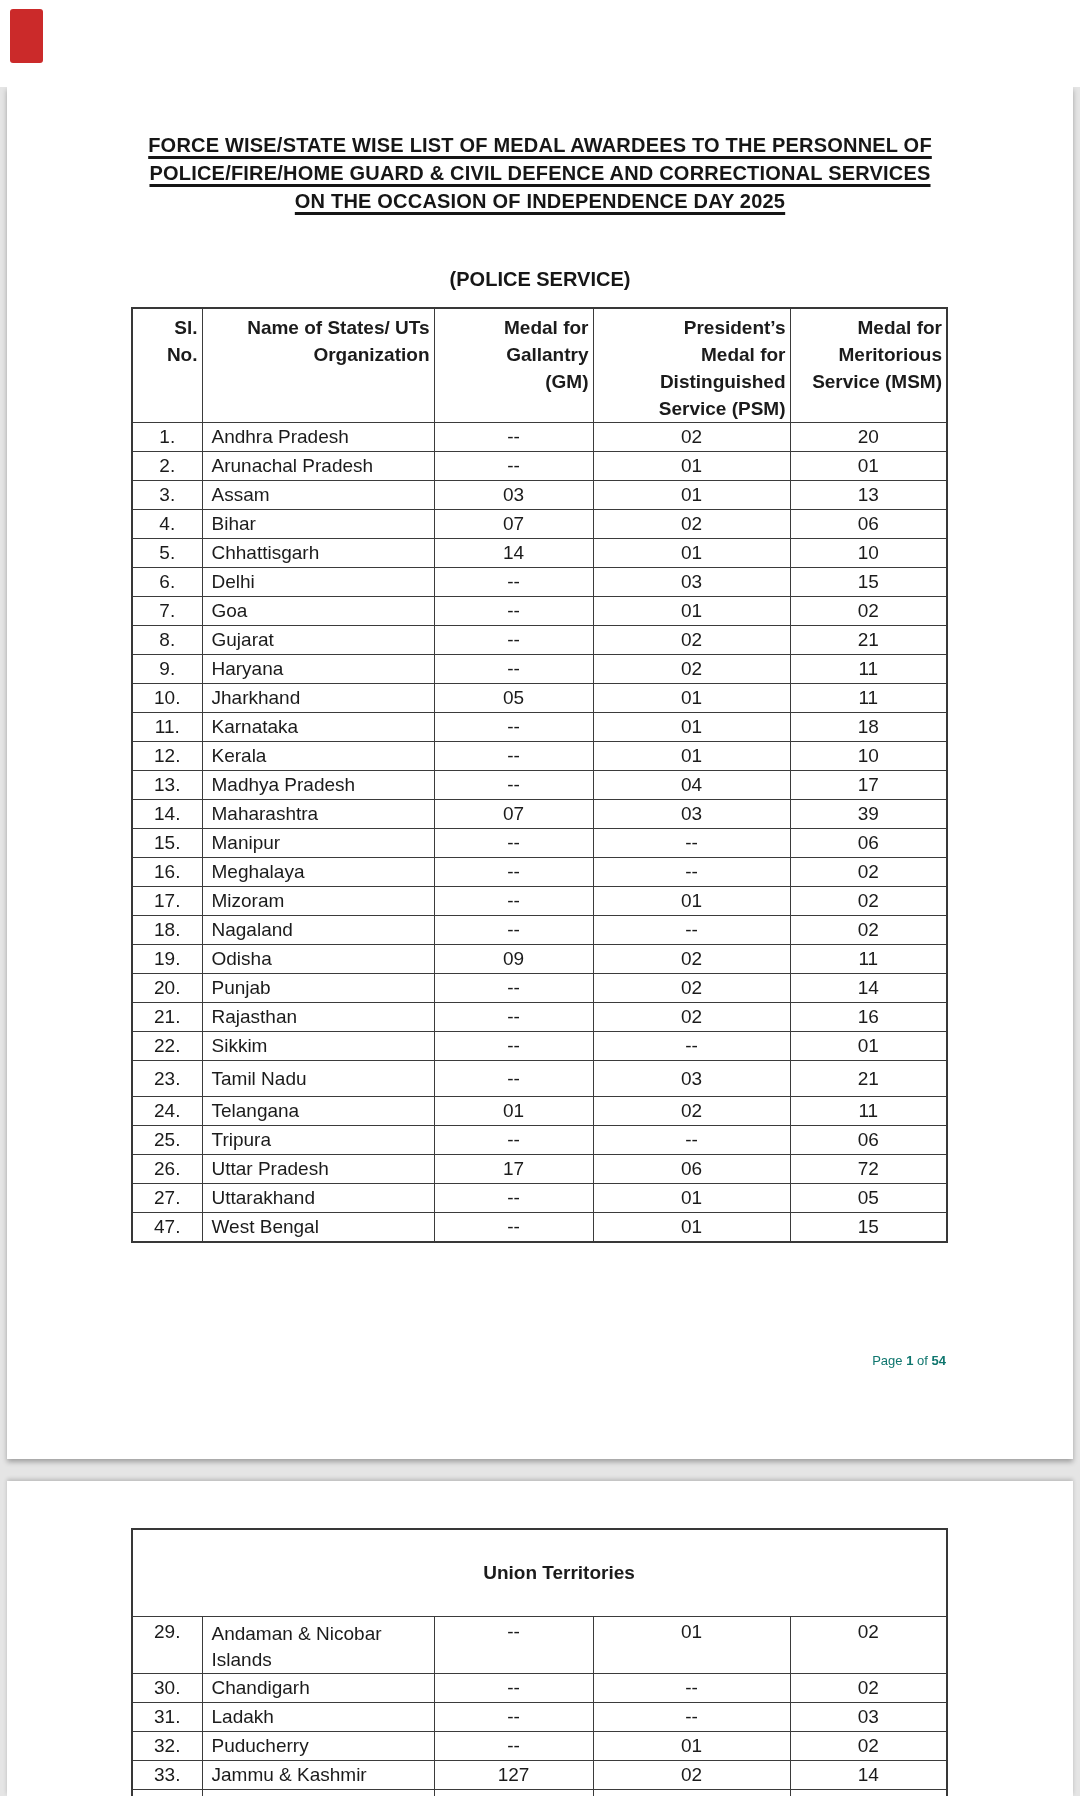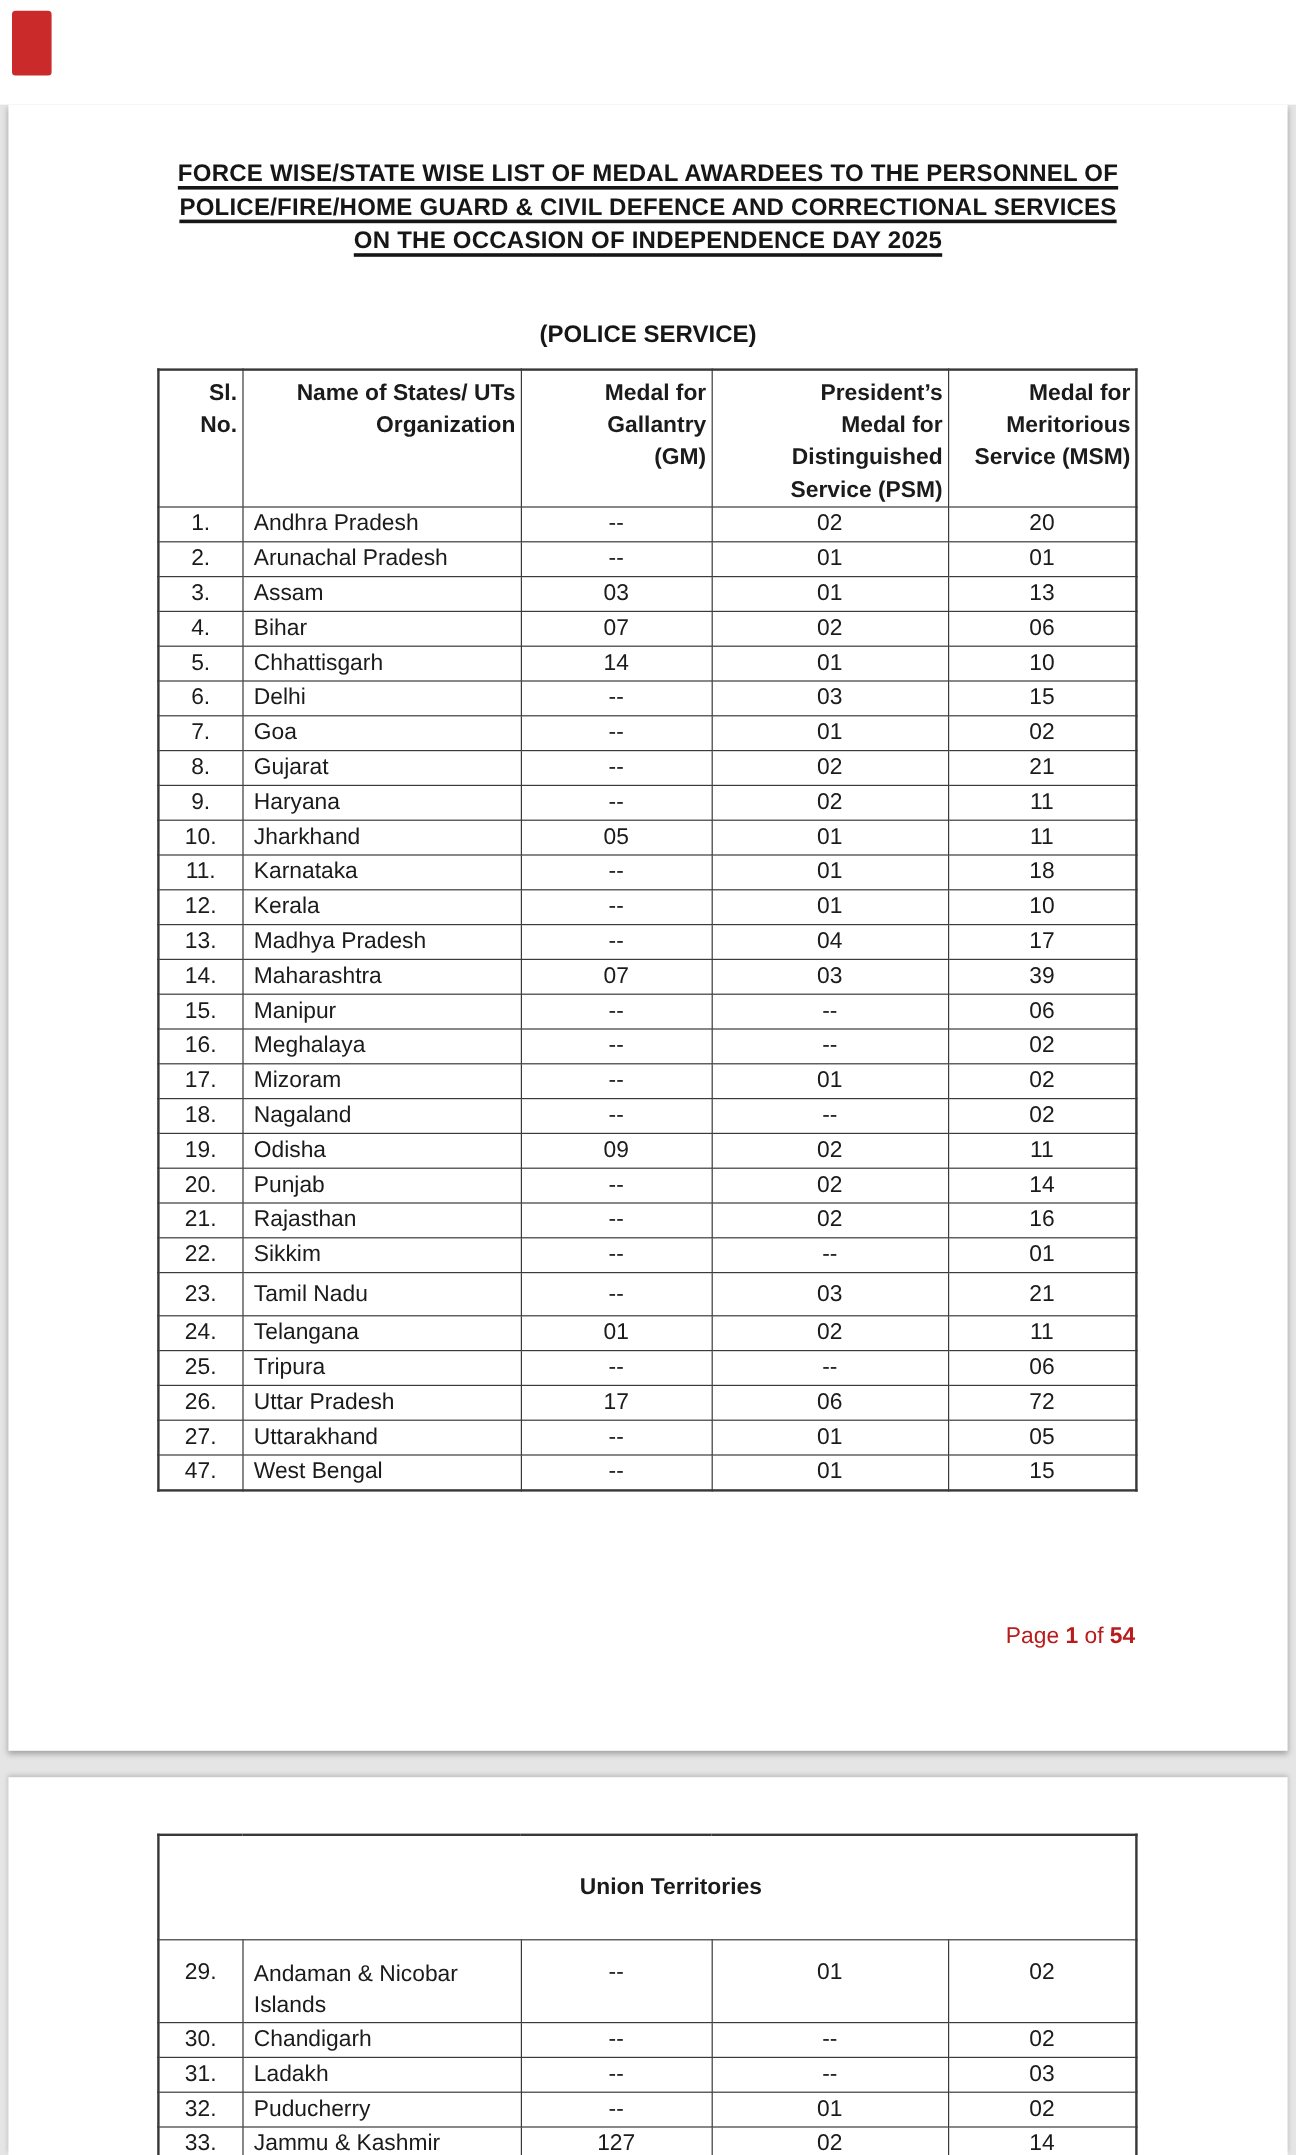--- a/index.html
+++ b/index.html
@@ -64,32 +64,32 @@
     font-weight:bold; text-align:right; vertical-align:top;
     padding:5px 4px 0 8px; white-space:pre-line; line-height:27px; font-size:19px;
   }
   tr.data-row { height:29px; }
   tr.data-row td { padding:0; }
   td.cell-no   { text-align:center; }
   td.cell-name { text-align:left; padding-left:9px !important; }
   td.cell-num  { text-align:center; }
   tr.tall { height:36px; }
   tr.twoline { height:55px; }
-  tr.twoline td { vertical-align:top; padding-top:16px; }
+  tr.twoline td { vertical-align:top; padding-top:4px; }
   tr.twoline td.cell-name { line-height:26px;margin-top:32px; }
   tr.ut-title td {
     height:84px; text-align:center; vertical-align:middle;
     font-weight:bold; font-size:19px;padding-left:40px;
   }
   tr.partial-row { height:22px; }
   tr.partial-row td { border-bottom:none; }
 
   .page-number {
     position:absolute; top:1266px; right:127px;
-    font-size:19px; color:#b91c1c;
+    font-size:13px; color:#0f766e;
   }
   .page-number b { font-weight:bold; }
 </style>
 </head>
 <body>
 
 <div class="canvas">
 
   <div class="topbar">
     <div class="rec-indicator"></div>

